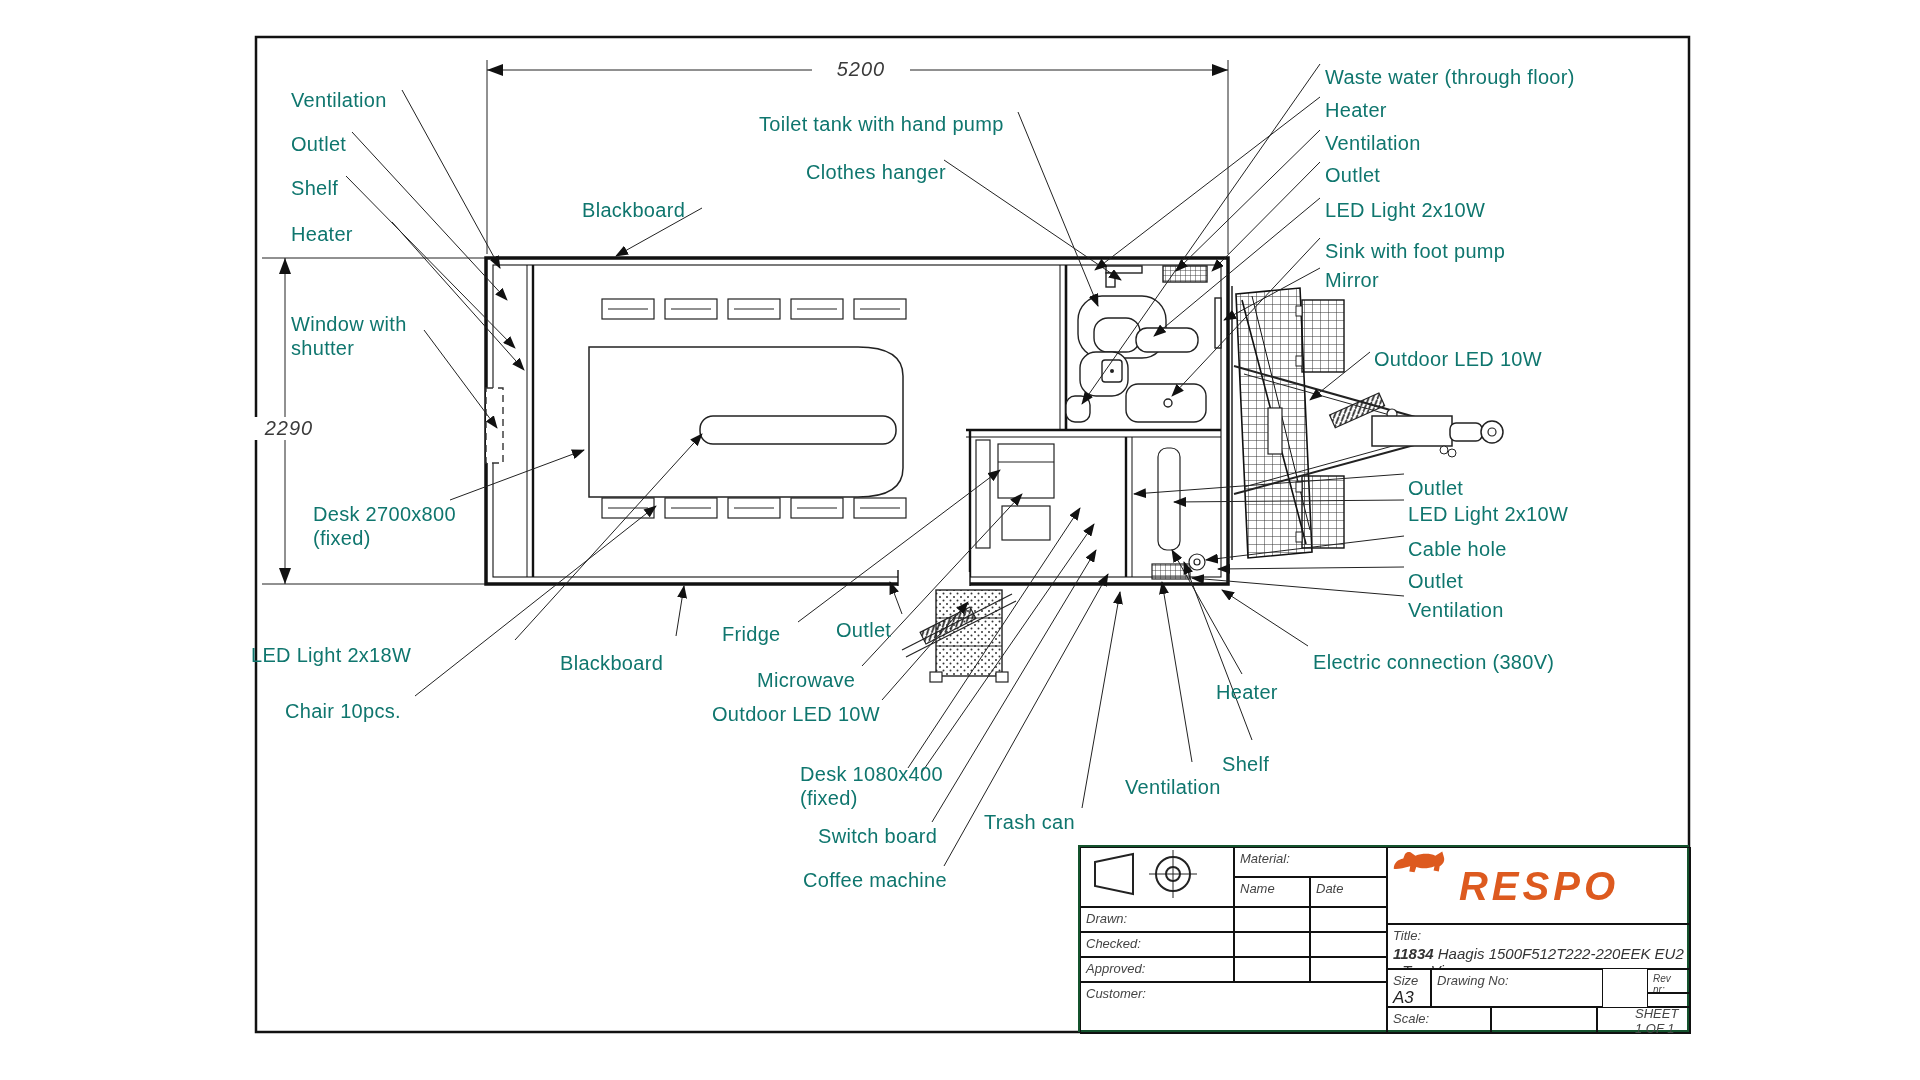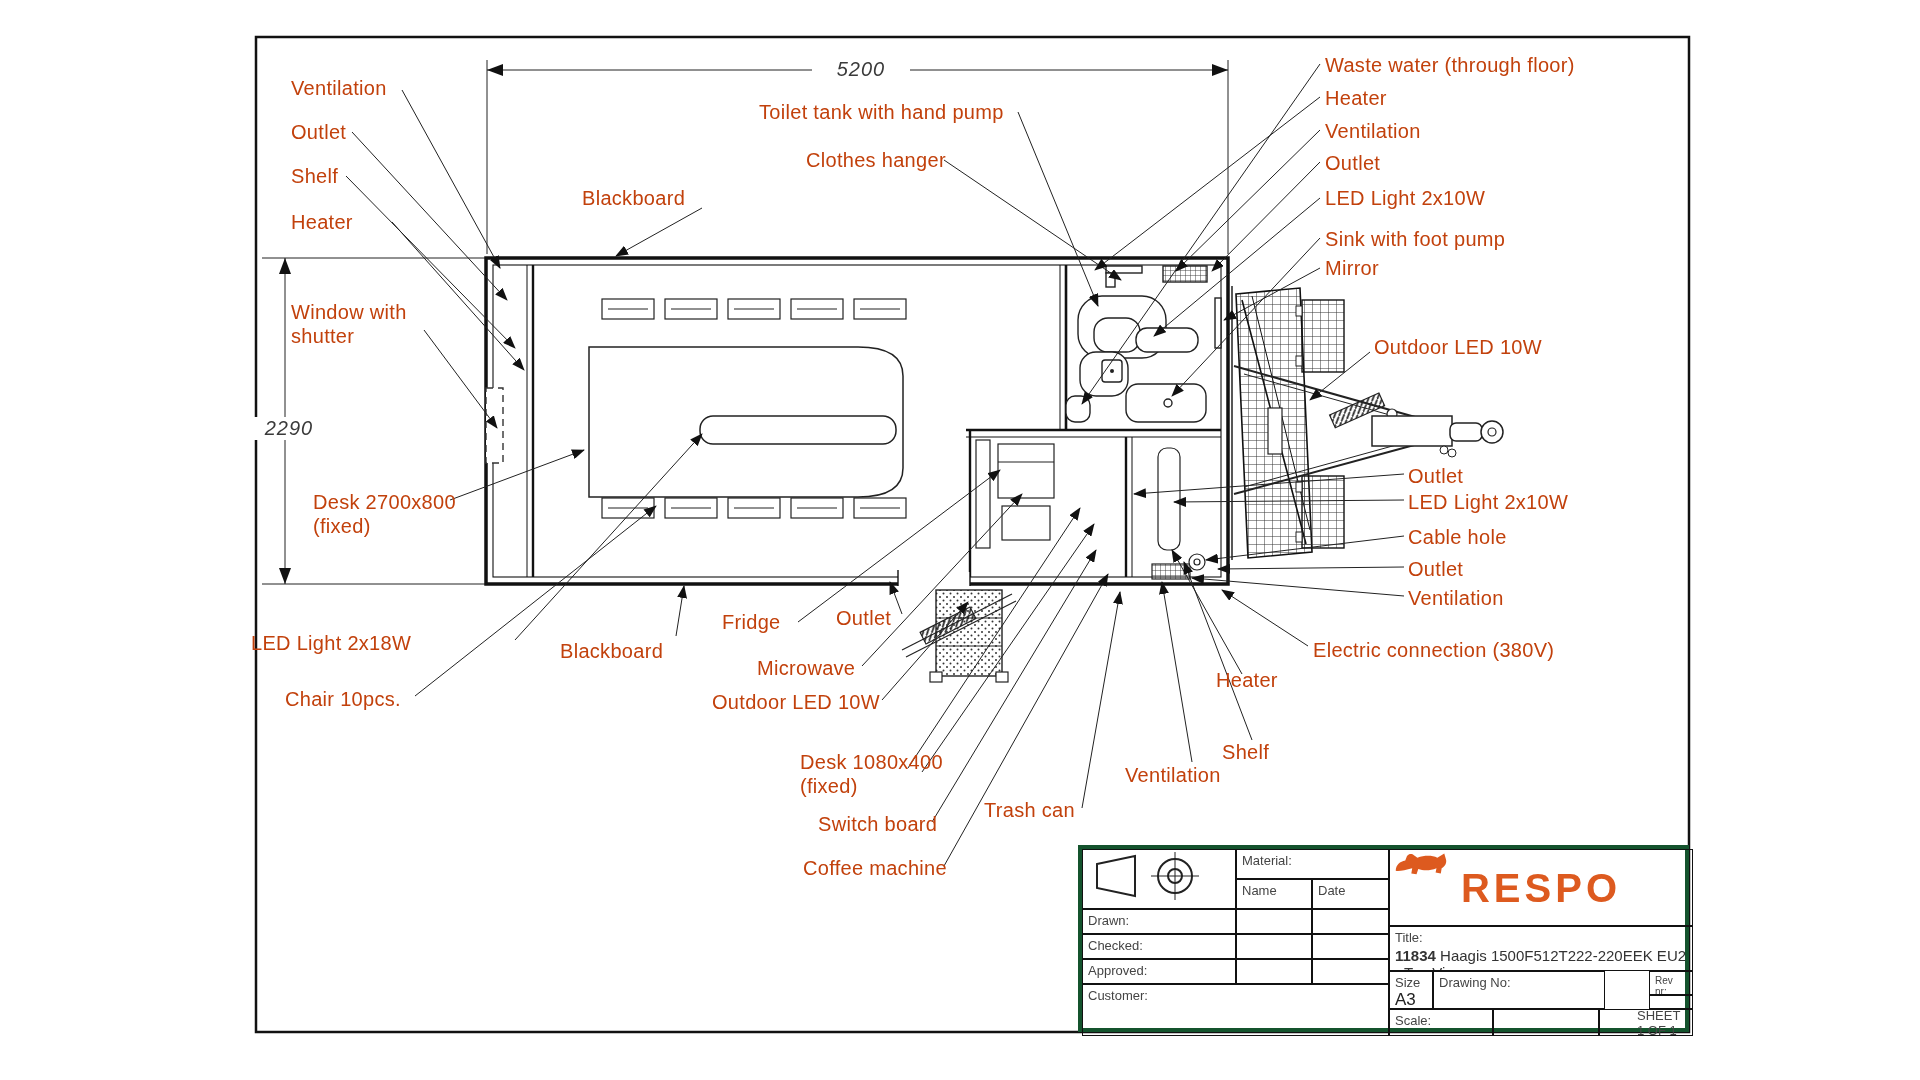--- a/index.html
+++ b/index.html
@@ -1,26 +1,26 @@
 <!DOCTYPE html>
 <html><head>
 <meta charset="utf-8">
 <style>
   html,body{margin:0;padding:0;background:#fff;}
   #sheet{position:relative;width:1920px;height:1080px;background:#fff;overflow:hidden;
          font-family:"Liberation Sans",sans-serif;}
   svg{position:absolute;left:0;top:0;}
-  .label{position:absolute;font-size:20px;line-height:1.22;color:#c2410c;
-         white-space:pre-line;letter-spacing:.3px;}
+  .label{position:absolute;font-size:20px;line-height:1.22;color:#0f766e;
+         white-space:pre-line;letter-spacing:.3px;margin-top:12px;}
   .dim{position:absolute;font-size:20px;color:#3a3a3a;background:#fff;text-align:center;
        padding:0 4px;letter-spacing:1px;font-style:italic;}
   .notes{position:absolute;font-size:19px;line-height:1.45;color:#3a3a3a;}
   
   #tb{position:absolute;left:1078px;top:845px;width:611px;height:187px;
-      border:4px solid #14532d;box-sizing:border-box;background:#fff;color:#444;}
+      border:2px solid #14532d;box-sizing:border-box;background:#fff;color:#444;font-style:italic;}
   .tbc{position:absolute;box-sizing:border-box;border:1px solid #111;
        font-size:13px;padding:3px 5px;overflow:hidden;}
   .tb-big{font-size:15px;color:#333;}
   .brand-wrap{display:flex;flex-direction:column;align-items:center;justify-content:center;height:100%;}
   .brand{font-size:40px;font-weight:900;letter-spacing:4px;line-height:.9;}
   .sheet-cell{display:flex;align-items:center;justify-content:center;font-size:13px;padding-left:37px;}
   .size-val{font-size:17px;color:#222;}
   .rev{font-size:10px;}
 </style>
 </head>

